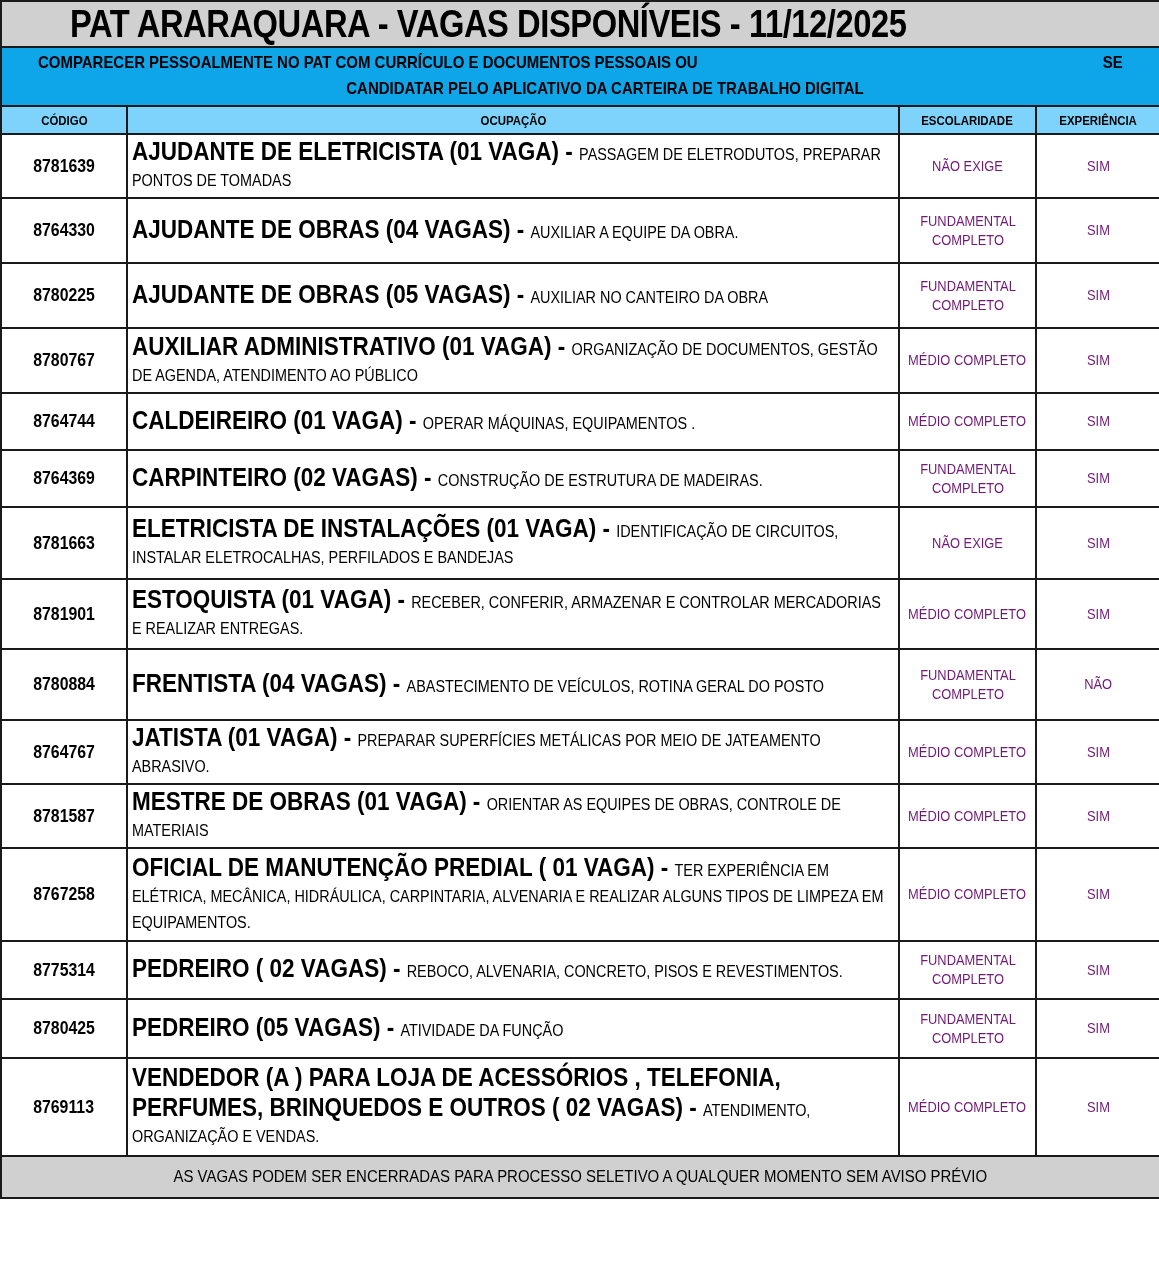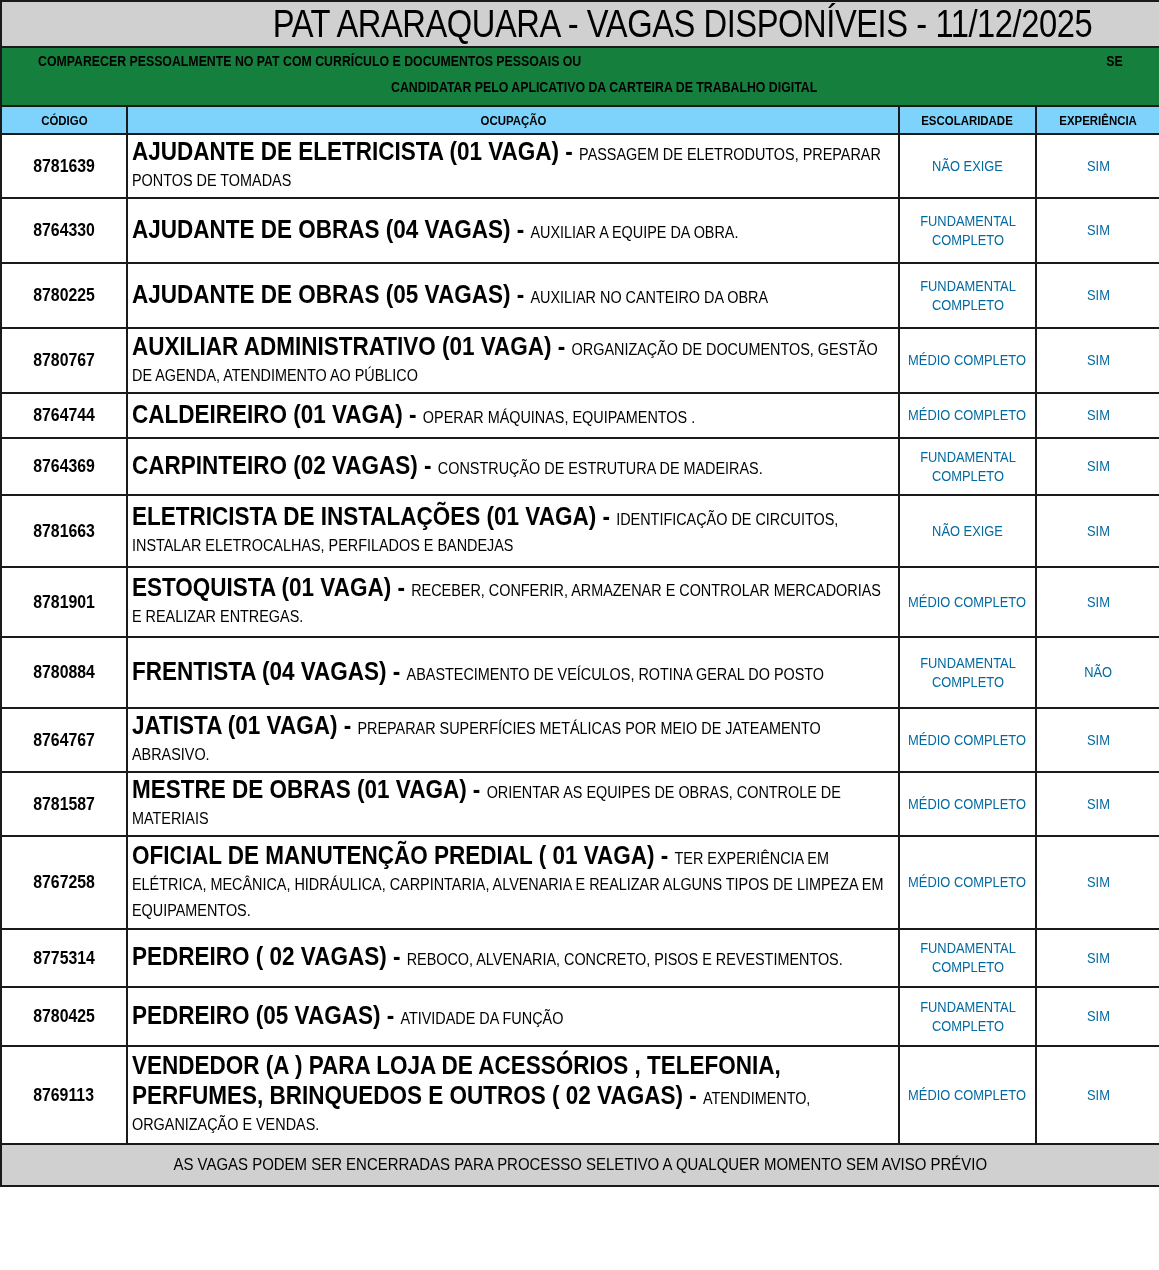--- a/index.html
+++ b/index.html
@@ -1,35 +1,35 @@
 <!DOCTYPE html>
 <html><head>
   <meta charset="utf-8">
   <style>
     html, body { margin: 0; padding: 0; background: #ffffff; }
     body { width: 1159px; height: 1270px; overflow: hidden; font-family: "Liberation Sans", sans-serif; color: #000; }
     .sheet { position: relative; width: 1159px; height: 1270px; box-sizing: border-box; }
     table.grid { border-collapse: collapse; width: 1159px; table-layout: fixed; }
     table.grid td, table.grid th { border: 2px solid #1a1a1a; padding: 0; }
-    .title-cell { background: #d0d0d0; height: 44px; text-align: right; font-weight: normal; font-size: 38px; letter-spacing: -0.5px; transform-origin: center; }
+    .title-cell { background: #d0d0d0; height: 44px; text-align: left; font-weight: bold; font-size: 38px; letter-spacing: -0.5px; transform-origin: center; }
     .title-cell span { display: inline-block; transform: scaleX(0.86); white-space: nowrap; }
-    .notice-cell { background: #15803d; height: 57px; position: relative; font-weight: bold; font-size: 14px; }
+    .notice-cell { background: #0ea5e9; height: 57px; position: relative; font-weight: bold; font-size: 17px; }
     .notice-line1 { position: absolute; left: 36px; top: 5px; white-space: nowrap; transform: scaleX(0.88); transform-origin: left; }
     .notice-se { position: absolute; right: 36px; top: 5px; transform: scaleX(0.88); transform-origin: right; }
     .notice-line2 { position: absolute; left: 0; right: 0; top: 31px; text-align: center; white-space: nowrap; padding-left: 48px; }
     .notice-line2 span { display: inline-block; transform: scaleX(0.88); }
     th.colhead { background: #7dd3fc; height: 26px; font-size: 13px; font-weight: bold; text-align: center; }
     th.colhead span { display: inline-block; transform: scaleX(0.88); }
     td.code { text-align: center; font-weight: bold; font-size: 18px; }
     td.code span { display: inline-block; transform: scaleX(0.88); }
     td.occ { padding: 3px 4px 3px 4px !important; vertical-align: middle; line-height: 26px; }
     td.occ .occ-inner { display: block; transform: scaleX(0.9); transform-origin: left; width: 111%; }
     .job-title { font-weight: bold; font-size: 25px; }
     .job-desc { font-size: 16px; }
-    td.school, td.exp { text-align: center; font-size: 14px; color: #0369a1; line-height: 19px; }
+    td.school, td.exp { text-align: center; font-size: 14px; color: #701a75; line-height: 19px; }
     td.school span, td.exp span { display: inline-block; transform: scaleX(0.92); white-space: pre-line; }
     .footer-cell { background: #d0d0d0; height: 40px; text-align: center; font-weight: normal; font-size: 17px; }
     .footer-cell span { display: inline-block; transform: scaleX(0.88); white-space: nowrap; }
   </style>
 </head>
 <body>
 
 <div class="sheet">
   <table class="grid">
     <colgroup>
@@ -86,21 +86,21 @@
           <td class="exp"><span>SIM</span></td>
         </tr>
         <tr style="height: 65px;">
           <td class="code"><span>8780767</span></td>
           <td class="occ">
             <span class="occ-inner"><span class="job-title">AUXILIAR ADMINISTRATIVO (01 VAGA) - </span><span class="job-desc">ORGANIZAÇÃO DE DOCUMENTOS, GESTÃO DE AGENDA, ATENDIMENTO AO PÚBLICO</span></span>
           </td>
           <td class="school"><span>MÉDIO COMPLETO</span></td>
           <td class="exp"><span>SIM</span></td>
         </tr>
-        <tr style="height: 45px; margin-top: 27px;">
+        <tr style="height: 57px; margin-top: 27px;">
           <td class="code"><span>8764744</span></td>
           <td class="occ">
             <span class="occ-inner"><span class="job-title">CALDEIREIRO (01 VAGA) - </span><span class="job-desc">OPERAR MÁQUINAS, EQUIPAMENTOS .</span></span>
           </td>
           <td class="school"><span>MÉDIO COMPLETO</span></td>
           <td class="exp"><span>SIM</span></td>
         </tr>
         <tr style="height: 57px;">
           <td class="code"><span>8764369</span></td>
           <td class="occ">

